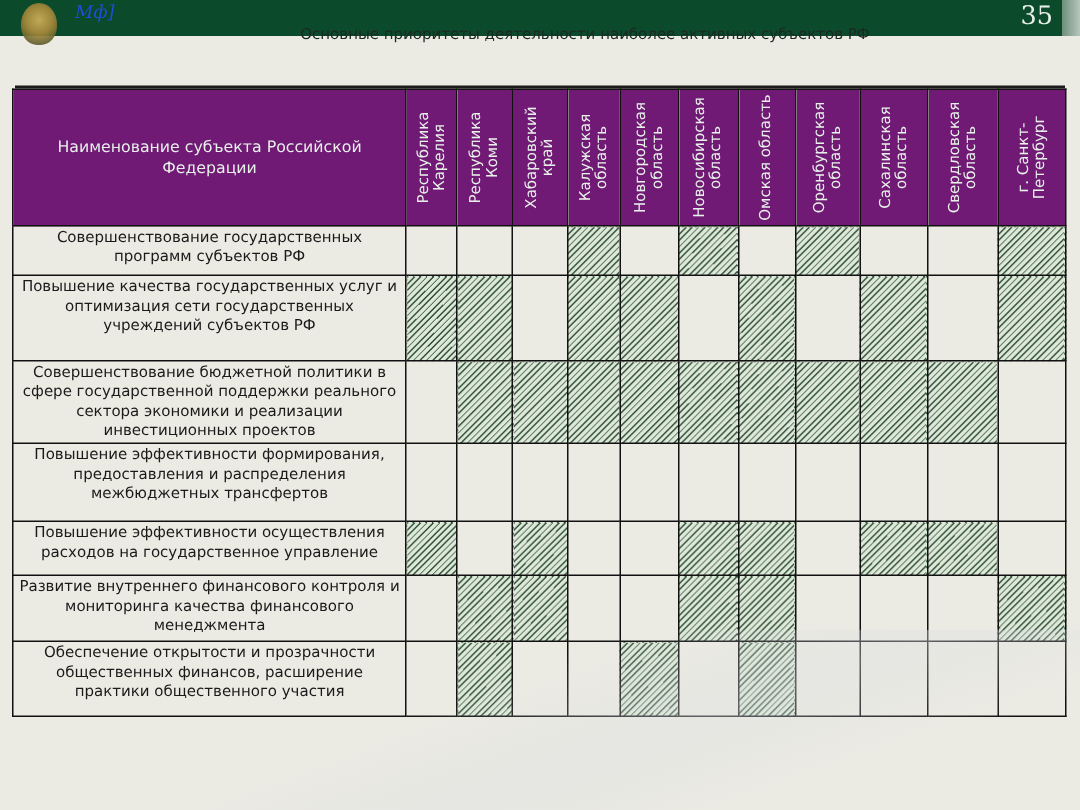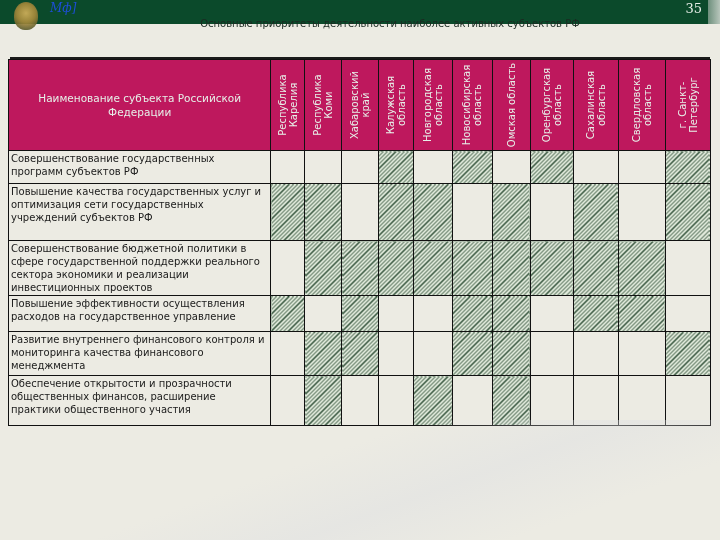--- a/index.html
+++ b/index.html
@@ -23,57 +23,58 @@
     background: radial-gradient(circle at 50% 40%, #d6b35c 0%, #a88a3a 45%, #5b5a2a 80%);
     opacity: 0.9;
   }
   .brand {
     position: absolute; left: 50px; top: 1px;
     font-family: "DejaVu Serif", serif; font-size: 12px; color: #1d4ed8;
     font-style: italic;
   }
   .page-num {
     position: absolute; right: 18px; top: 1px;
-    font-family: "DejaVu Serif", serif; font-size: 13px; color: #e8efe9;
+    font-family: "DejaVu Serif", serif; font-size: 17px; color: #e8efe9;
   }
   .title {
     position: absolute; left: 70px; top: 14px; width: 640px;
     text-align: center; font-size: 10px; font-weight: normal; color: #1b2a22;
     line-height: 19px;
   }
   .title .l1 { display: block; }
   .title .l2 { display: block; }
   .underline {
     position: absolute; left: 10px; top: 57px; width: 700px; height: 2px; background: #1b1b1b;
   }
 
   table.grid {
     position: absolute; left: 8px; top: 59px;
     border-collapse: collapse; table-layout: fixed;
     width: 703px;
   }
   table.grid th, table.grid td { border: 1.3px solid #111; }
   thead th {
-    background: #be185d; color: #e7f0e9; font-weight: normal;
+    background: #701a75; color: #e7f0e9; font-weight: normal;
     height: 91px; padding: 0;
   }
   th.name-head {
     font-size: 10.5px; text-align: center; line-height: 14px; padding: 0 16px;
   }
   th.reg { position: relative; }
   th.reg .vt {
     position: absolute; left: 50%; top: 50%;
     transform: translate(-50%, -50%) rotate(-90deg);
     width: 88px; text-align: center;
     font-size: 10px; line-height: 11px; white-space: normal;
   }
   tbody td { background: #ecebe3; padding: 0; }
   tbody td.label {
     font-size: 10px; line-height: 13px; color: #1a1a1a; padding: 1px 2px;
     vertical-align: top;
+    text-align: center;
   }
   td.cell { }
   td.cell.on {
     background:
       repeating-linear-gradient(135deg, #2a4a32 0px, #2a4a32 0.8px, #dfe9da 0.8px, #dfe9da 3px);
   }
   .bg-swoosh {
     position: absolute; left: 0; bottom: 0; width: 720px; height: 120px;
     background: linear-gradient(160deg, rgba(255,255,255,0) 40%, rgba(220,222,226,0.4) 60%, rgba(255,255,255,0) 80%);
     pointer-events: none;
@@ -183,20 +184,34 @@
         <td class="cell on"></td>
         <td class="cell on"></td>
         <td class="cell on"></td>
         <td class="cell on"></td>
         <td class="cell on"></td>
         <td class="cell on"></td>
         <td class="cell on"></td>
         <td class="cell on"></td>
         <td class="cell"></td>
       </tr>
+      <tr style="height: 52px;">
+        <td class="label">Повышение эффективности формирования, предоставления и распределения межбюджетных трансфертов</td>
+        <td class="cell"></td>
+        <td class="cell"></td>
+        <td class="cell"></td>
+        <td class="cell"></td>
+        <td class="cell"></td>
+        <td class="cell"></td>
+        <td class="cell"></td>
+        <td class="cell"></td>
+        <td class="cell"></td>
+        <td class="cell"></td>
+        <td class="cell"></td>
+      </tr>
       <tr style="height: 36px;">
         <td class="label">Повышение эффективности осуществления расходов на государственное управление</td>
         <td class="cell on"></td>
         <td class="cell"></td>
         <td class="cell on"></td>
         <td class="cell"></td>
         <td class="cell"></td>
         <td class="cell on"></td>
         <td class="cell on"></td>
         <td class="cell"></td>

